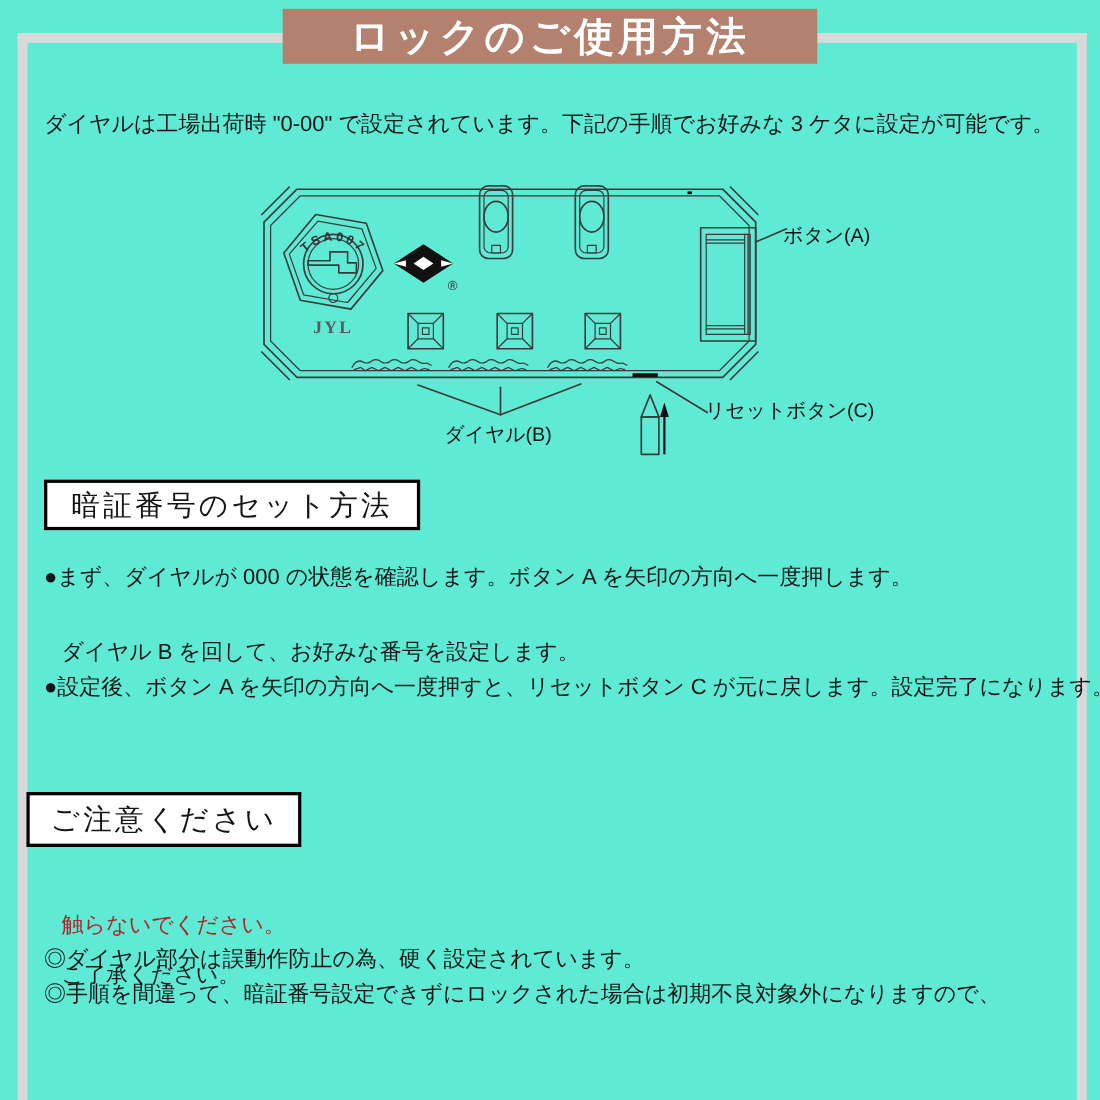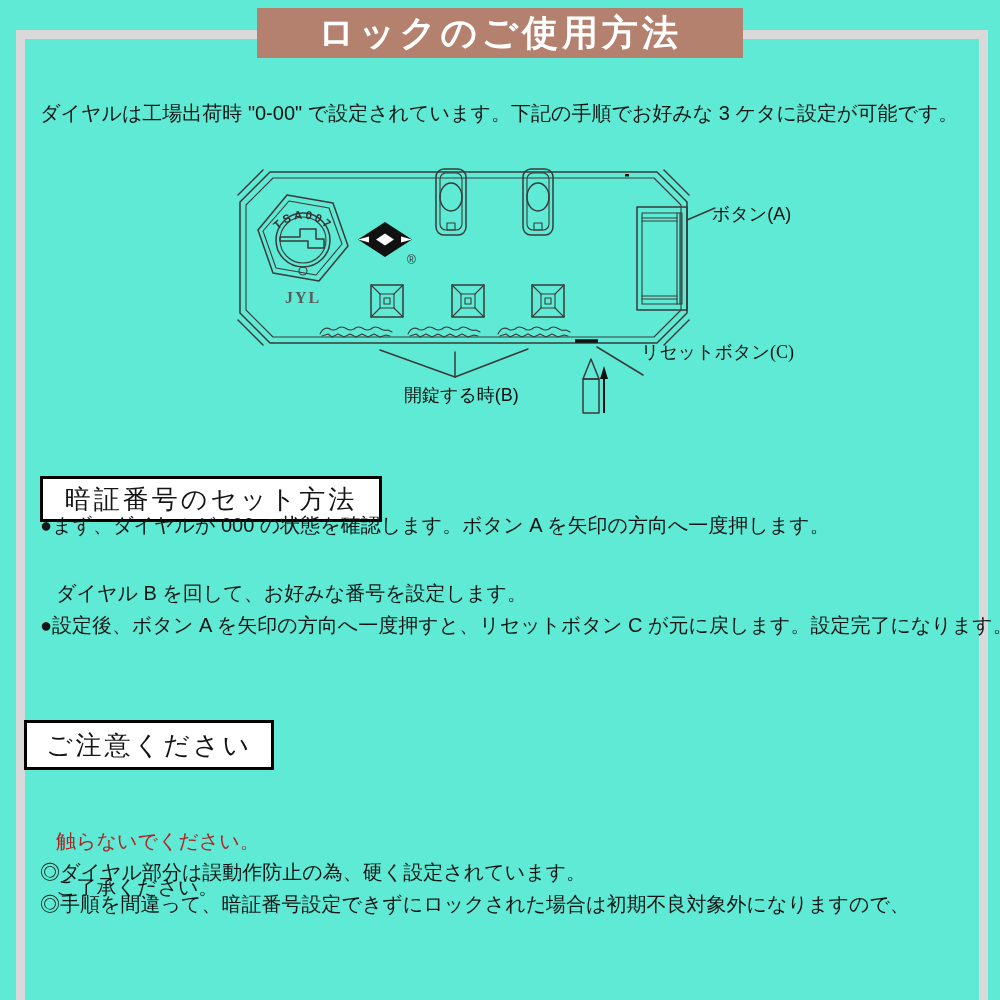--- a/index.html
+++ b/index.html
@@ -140,24 +140,24 @@
 
     <g>
       <path class="ln" d="M353,214 L361,194 L369,214 Z" fill="#fff"></path>
       <rect class="ln" x="353" y="214" width="16" height="34" fill="#fff"></rect>
       <line x1="374" y1="248" x2="374" y2="212" stroke="#111" stroke-width="2"></line>
       <path class="blk" d="M370,214 L378,214 L374,201 Z"></path>
     </g>
   </svg>
 
   <div class="dlabel" style="left:712px;top:202px;">ボタン(A)</div>
-  <div class="dlabel" style="left:404px;top:383px;">開錠する時(B)</div>
-  <div class="dlabel" style="left:641px;top:340px;font-family:Liberation Serif, serif;">リセットボタン(C)</div>
+  <div class="dlabel" style="left:404px;top:383px;">ダイヤル(B)</div>
+  <div class="dlabel" style="left:641px;top:361px;">リセットボタン(C)</div>
 
-  <div class="hbox" style="left:40px;top:436px;width:342px;height:46px;margin-top:40px;">
+  <div class="hbox" style="left:40px;top:436px;width:342px;height:46px;">
     <span>暗証番号のセット方法</span>
   </div>
 
   <div class="textline" style="left:40px;top:512px;">
     <span class="mk">●</span><span>まず、ダイヤルが 000 の状態を確認します。ボタン A を矢印の方向へ一度押します。</span>
   </div>
   <div class="textline" style="left:56px;top:580px;">
     <span class="mk"></span><span>ダイヤル B を回して、お好みな番号を設定します。</span>
   </div>
   <div class="textline" style="left:40px;top:612px;">

